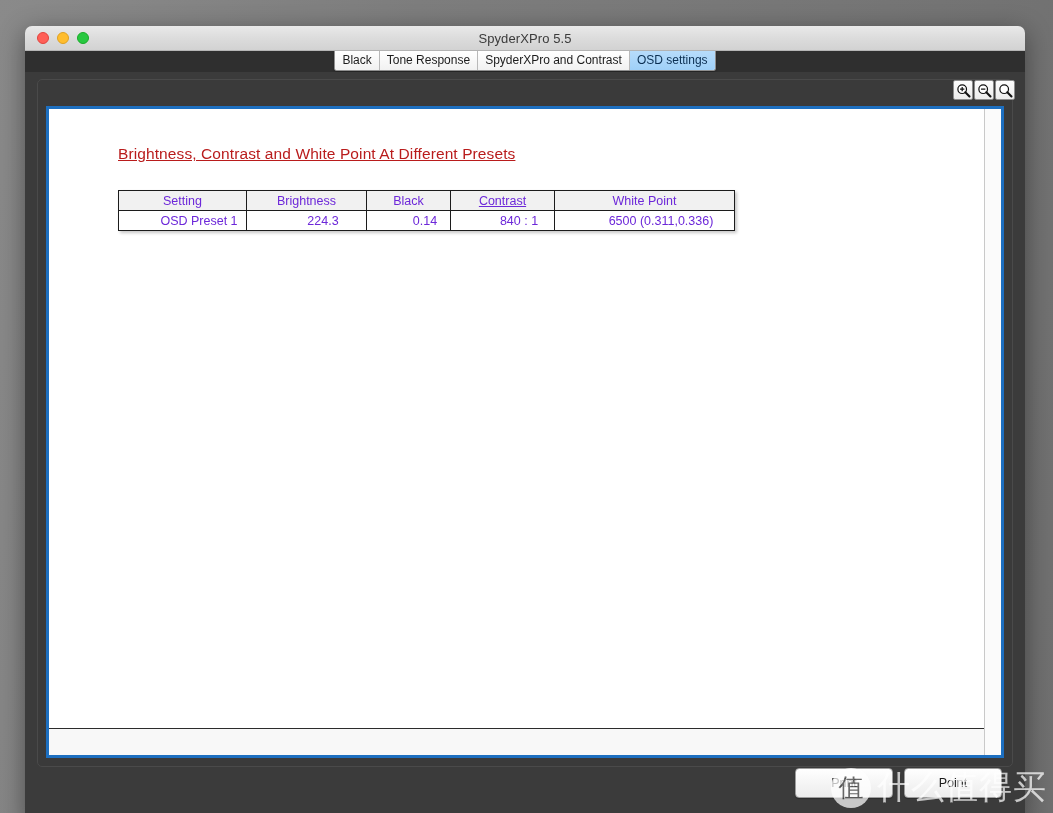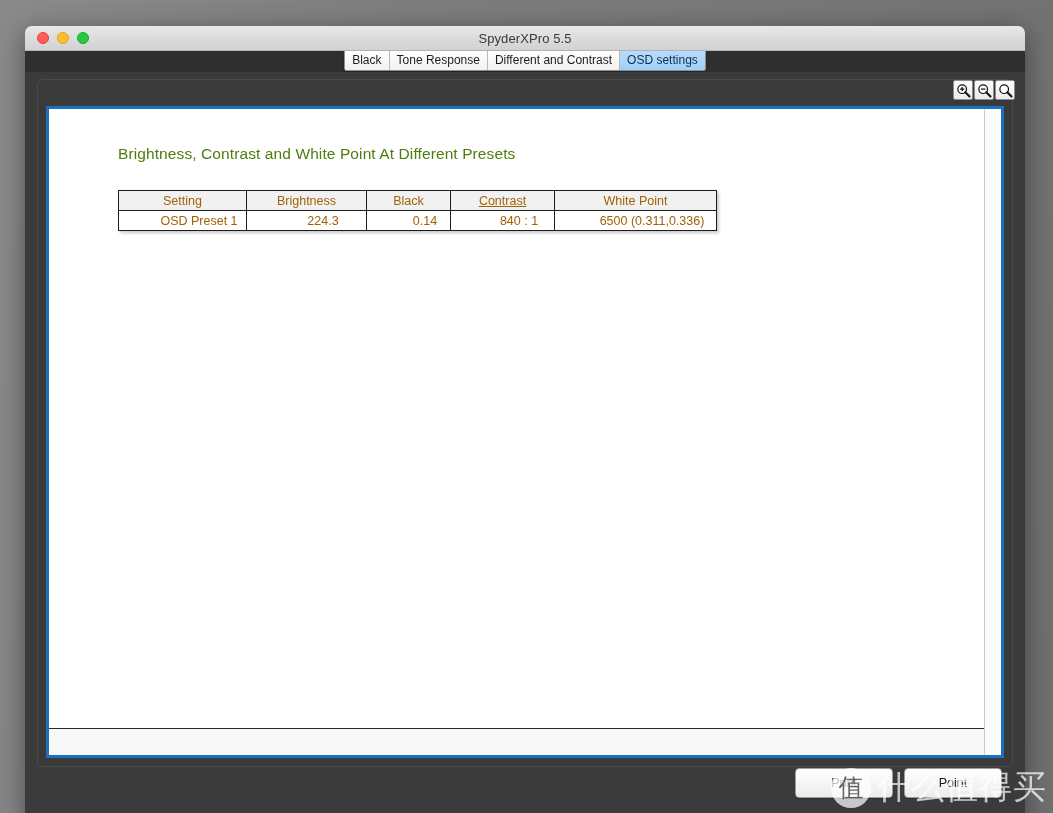--- a/index.html
+++ b/index.html
@@ -167,54 +167,55 @@
     bottom: 27px;
     background: #ffffff;
     overflow: hidden;
   }
 
   .doc-heading {
     position: absolute;
     left: 69px;
     top: 36px;
     font-size: 15.5px;
-    color: #4d7c0f;
+    color: #b91c1c;
     letter-spacing: 0.1px;
     white-space: nowrap;
+    text-decoration: underline;
   }
 
   
   .data-table-wrap {
     position: absolute;
     left: 69px;
     top: 81px;
   }
   table.data-table {
     border-collapse: collapse;
     font-size: 12.5px;
-    color: #a16207;
+    color: #6d28d9;
     background: #fff;
     box-shadow: 2px 2px 3px rgba(0,0,0,0.22);
   }
   table.data-table th,
   table.data-table td {
     border: 1px solid #1c1c1c;
     text-align: center;
     height: 20px;
     padding: 0 6px;
     font-weight: normal;
     white-space: nowrap;
   }
   table.data-table th { background: #f1f1f1; }
   table.data-table td { background: #ffffff; padding-left: 39px; }
   .col-setting    { width: 128px; }
   .col-brightness { width: 120px; margin-left: 40px; }
   .col-black      { width: 84px;  }
   .col-contrast   { width: 104px; text-decoration: underline; }
-  .col-white      { width: 162px; margin-top: 21px; }
+  .col-white      { width: 180px; margin-top: 21px; }
 
   
   .doc-footer {
     position: absolute;
     left: 0; right: 17px; bottom: 0;
     height: 27px;
     background: #f8f8f8;
     border-top: 1px solid #2b2b2b;
   }
 
@@ -303,21 +304,21 @@
       <span class="light yellow"></span>
       <span class="light green"></span>
     </div>
     <div class="win-title">SpyderXPro 5.5</div>
   </div>
 
   <div class="tabstrip">
     <div class="tabs">
       <div class="tab">Black</div>
       <div class="tab">Tone Response</div>
-      <div class="tab">Different and Contrast</div>
+      <div class="tab">SpyderXPro and Contrast</div>
       <div class="tab active">OSD settings</div>
     </div>
   </div>
 
   <div class="panel">
 
     <div class="zoom-toolbar">
       <div class="zoom-btn">
         <svg width="15" height="15" viewBox="0 0 16 16">
           <circle cx="6.6" cy="6.6" r="4.6" fill="#fff" stroke="#111" stroke-width="1.3"></circle>

